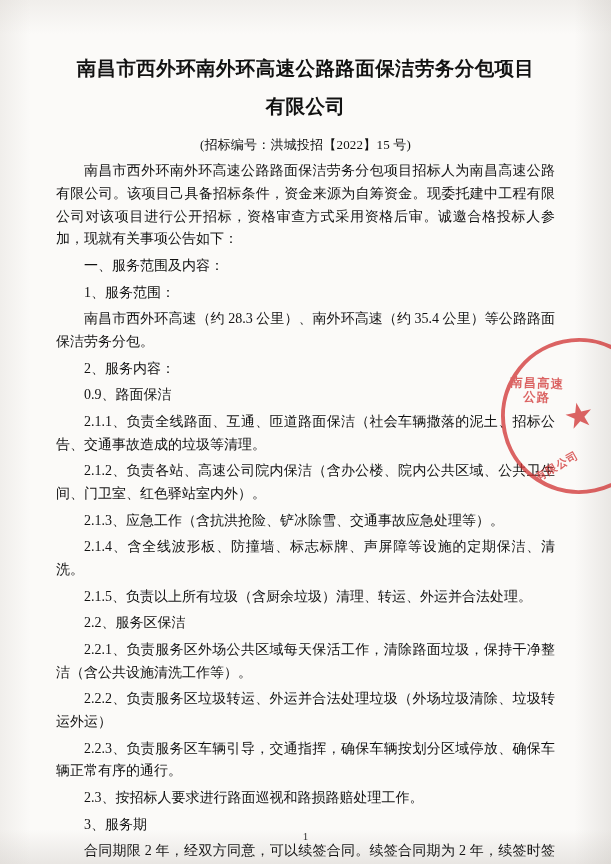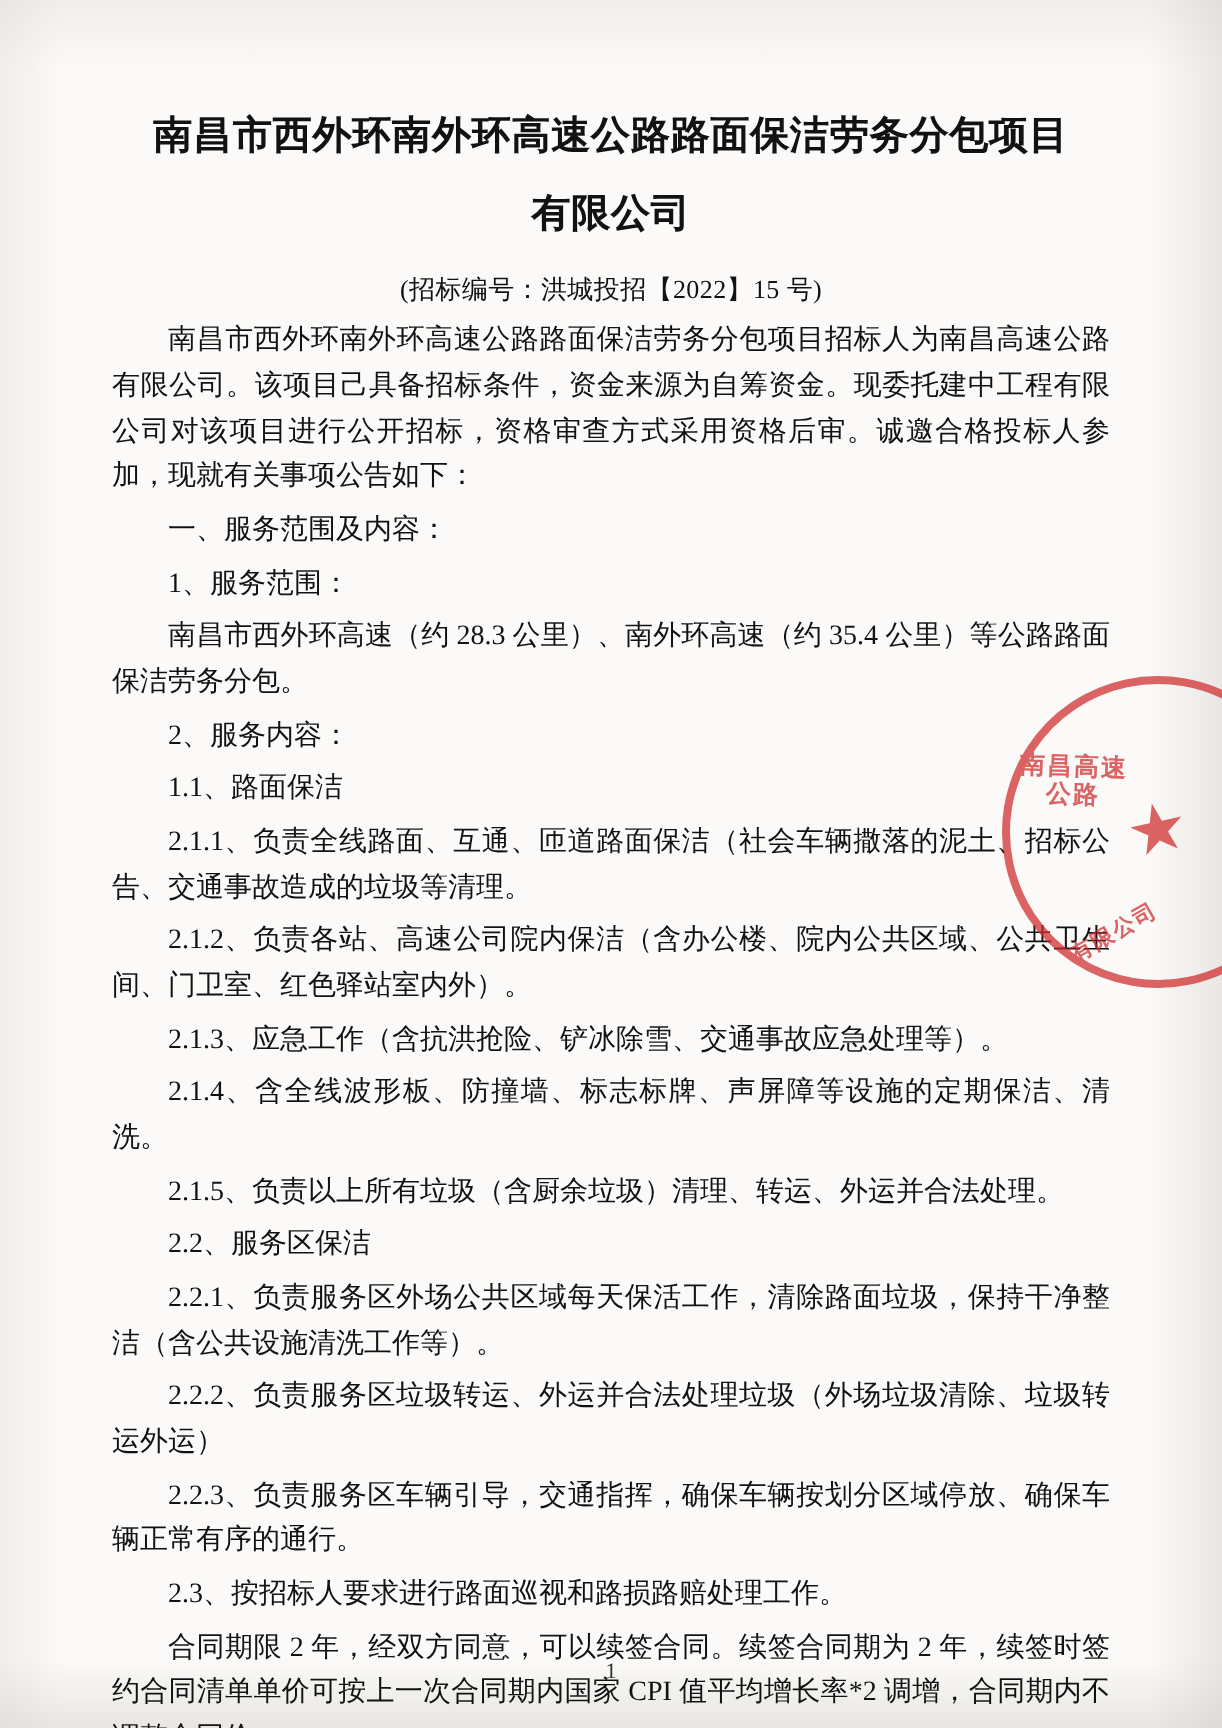--- a/index.html
+++ b/index.html
@@ -136,31 +136,32 @@
   <div class="content">
     <div class="doc-title">南昌市西外环南外环高速公路路面保洁劳务分包项目</div>
     <div class="doc-title-2">有限公司</div>
     <div class="doc-subtitle">(招标编号：洪城投招【2022】15 号)</div>
 
     <p class="para">南昌市西外环南外环高速公路路面保洁劳务分包项目招标人为南昌高速公路有限公司。该项目己具备招标条件，资金来源为自筹资金。现委托建中工程有限公司对该项目进行公开招标，资格审查方式采用资格后审。诚邀合格投标人参加，现就有关事项公告如下：</p>
     <p class="para bold">一、服务范围及内容：</p>
     <p class="para bold">1、服务范围：</p>
     <p class="para">南昌市西外环高速（约 28.3 公里）、南外环高速（约 35.4 公里）等公路路面保洁劳务分包。</p>
     <p class="para bold">2、服务内容：</p>
-    <p class="para">1.1、路面保洁</p>
+    <p class="para">0.9、路面保洁</p>
     <p class="para">2.1.1、负责全线路面、互通、匝道路面保洁（社会车辆撒落的泥土、招标公告、交通事故造成的垃圾等清理。</p>
     <p class="para">2.1.2、负责各站、高速公司院内保洁（含办公楼、院内公共区域、公共卫生间、门卫室、红色驿站室内外）。</p>
     <p class="para">2.1.3、应急工作（含抗洪抢险、铲冰除雪、交通事故应急处理等）。</p>
     <p class="para">2.1.4、含全线波形板、防撞墙、标志标牌、声屏障等设施的定期保洁、清洗。</p>
     <p class="para">2.1.5、负责以上所有垃圾（含厨余垃圾）清理、转运、外运并合法处理。</p>
     <p class="para">2.2、服务区保洁</p>
     <p class="para">2.2.1、负责服务区外场公共区域每天保活工作，清除路面垃圾，保持干净整洁（含公共设施清洗工作等）。</p>
     <p class="para">2.2.2、负责服务区垃圾转运、外运并合法处理垃圾（外场垃圾清除、垃圾转运外运）</p>
     <p class="para">2.2.3、负责服务区车辆引导，交通指挥，确保车辆按划分区域停放、确保车辆正常有序的通行。</p>
     <p class="para">2.3、按招标人要求进行路面巡视和路损路赔处理工作。</p>
+    <p class="para bold">3、服务期</p>
     <p class="para">合同期限 2 年，经双方同意，可以续签合同。续签合同期为 2 年，续签时签约合同清单单价可按上一次合同期内国家 CPI 值平均增长率*2 调增，合同期内不调整合同价。</p>
     <p class="para bold">4、本项目投资额</p>
     <p class="para">总费用每年约为 491 万元（招标限价），其中含暂定金：23 万元（详见招标限价清单）</p>
 
   </div>
 
   <div class="seal">
     <div class="seal-inner"></div>
     <div class="seal-text">南昌高速公路</div>
     <div class="seal-star">★</div>

